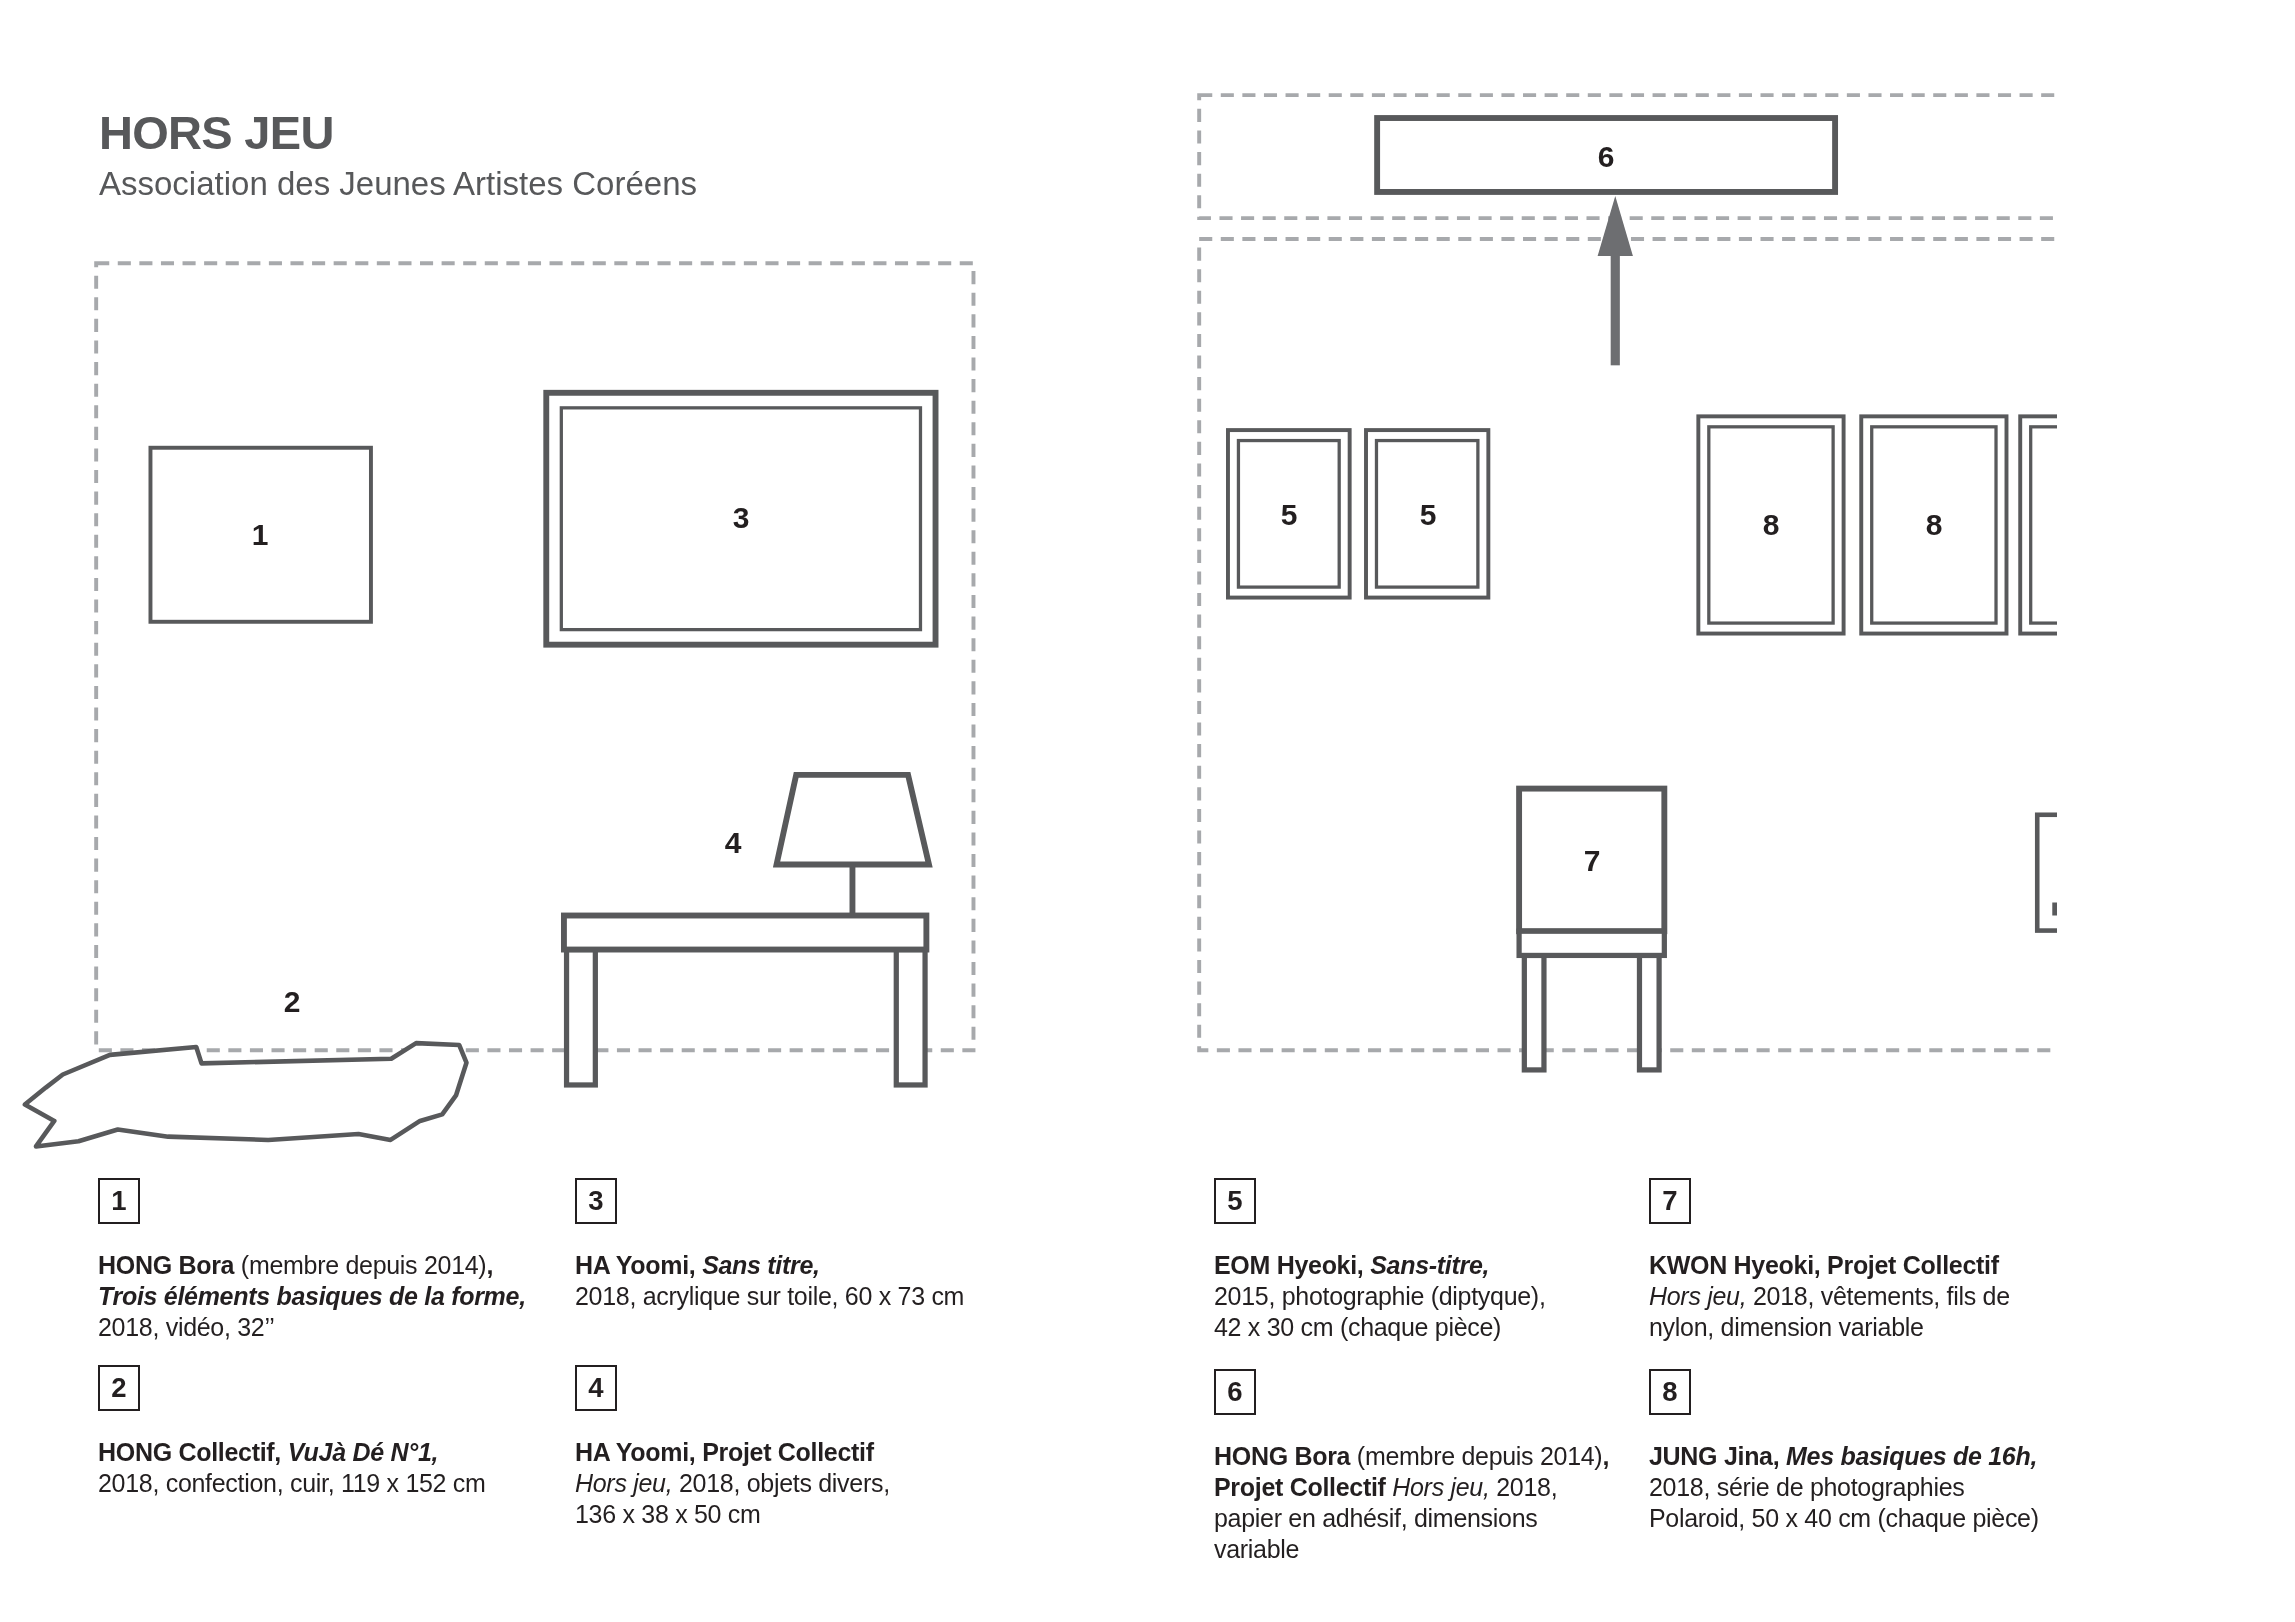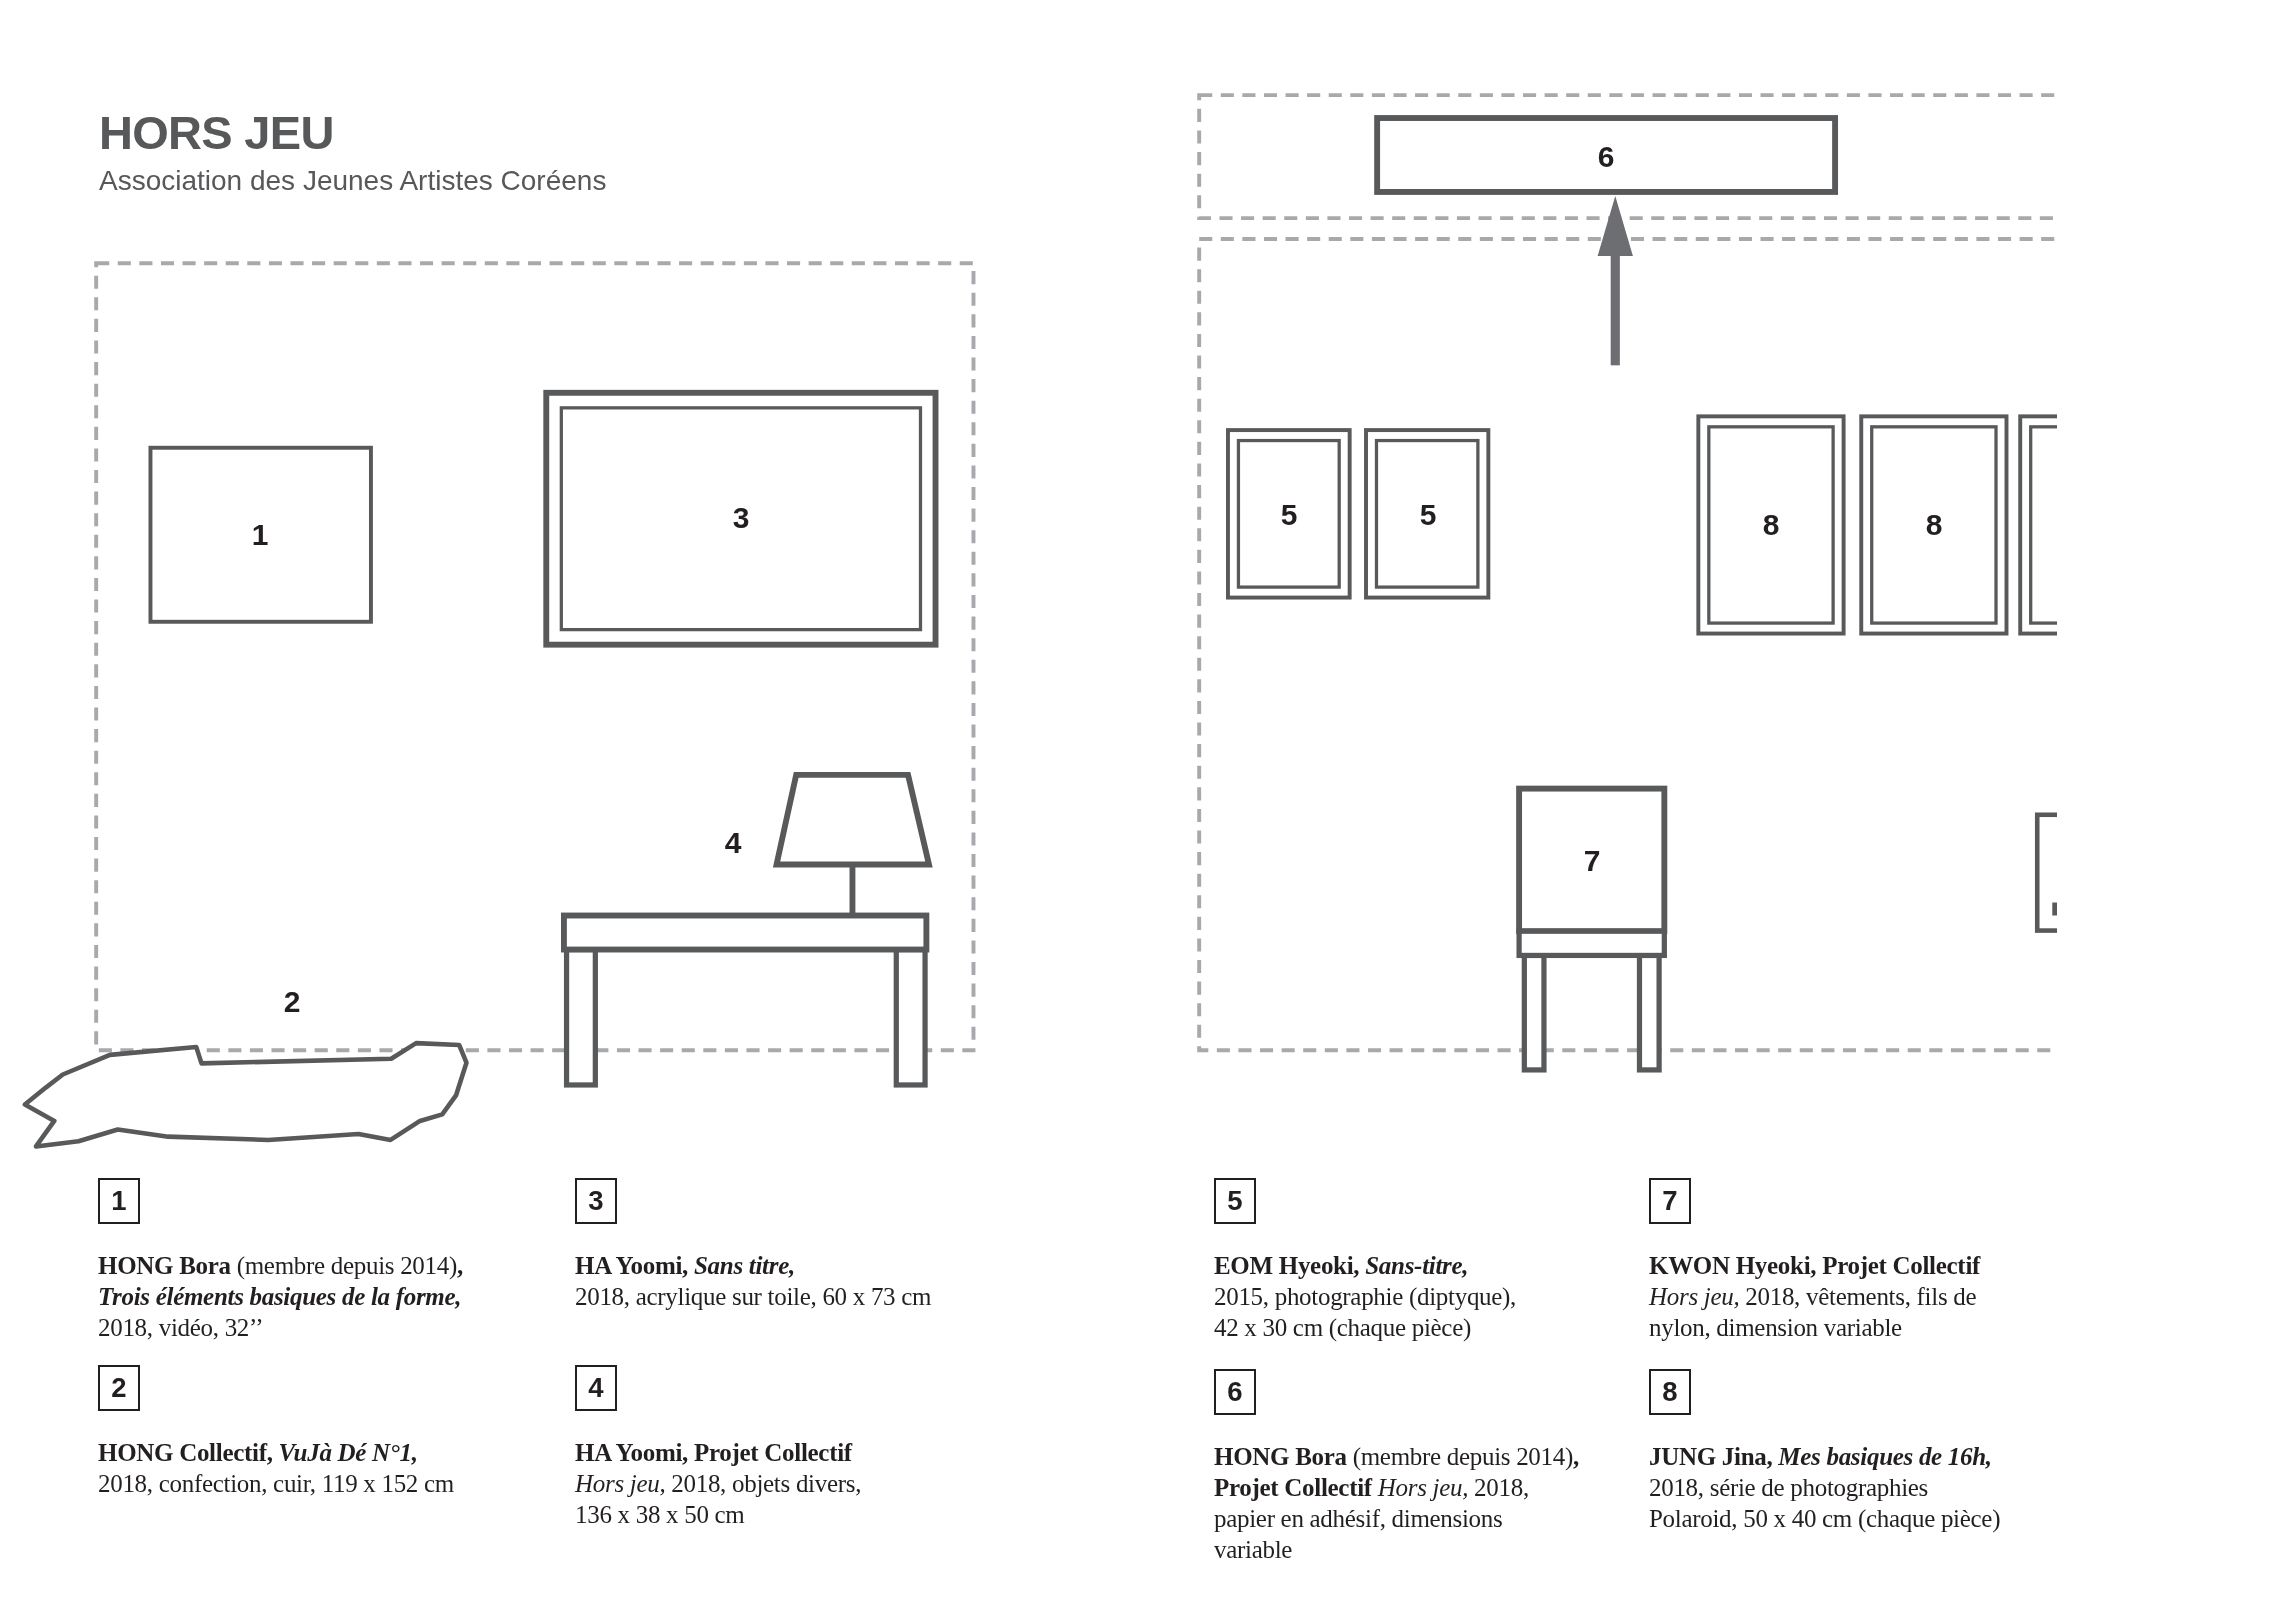--- a/index.html
+++ b/index.html
@@ -1,27 +1,27 @@
 <!DOCTYPE html>
 <html style="font-size:10.5px"><head>
 <meta charset="utf-8">
 <style>
   html,body{margin:0;padding:0;background:#ffffff;}
   .page{position:relative;width:2057px;height:1623px;background:#ffffff;overflow:hidden;
         font-family:"Liberation Sans", sans-serif;color:#231f20;}
   svg{position:absolute;left:0;top:0;}
   .hdr-title{position:absolute;left:99px;top:105px;font-size:47px;font-weight:bold;
              color:#57585a;letter-spacing:-0.7px;}
-  .hdr-sub{position:absolute;left:99px;top:165px;font-size:28px;color:#57585a;}
+  .hdr-sub{position:absolute;left:99px;top:165px;font-size:33px;color:#57585a;}
   .marker{position:absolute;transform:translate(-50%,-50%);font-size:30px;font-weight:bold;
           color:#231f20;}
   .legend-item{position:absolute;width:432px;}
   .lnum{width:38px;height:42px;border:2.6px solid #231f20;font-size:27.5px;font-weight:bold;
         text-align:center;line-height:42px;color:#231f20;background:#fff;}
-  .ltext{margin-top:26px;font-size:25px;line-height:31px;color:#231f20;letter-spacing:-0.3px;font-family:Liberation Serif, serif;}
+  .ltext{margin-top:26px;font-size:25px;line-height:31px;color:#231f20;letter-spacing:-0.3px;}
   .lline{white-space:nowrap;}
   .seg-r{font-weight:normal;font-style:normal;}
   .seg-b{font-weight:bold;}
   .seg-i{font-style:italic;}
   .seg-bi{font-weight:bold;font-style:italic;}
   
   #li-1{left:98px;top:1178px;}
   #li-2{left:98px;top:1365px;}
   #li-3{left:575px;top:1178px;}
   #li-4{left:575px;top:1365px;}

